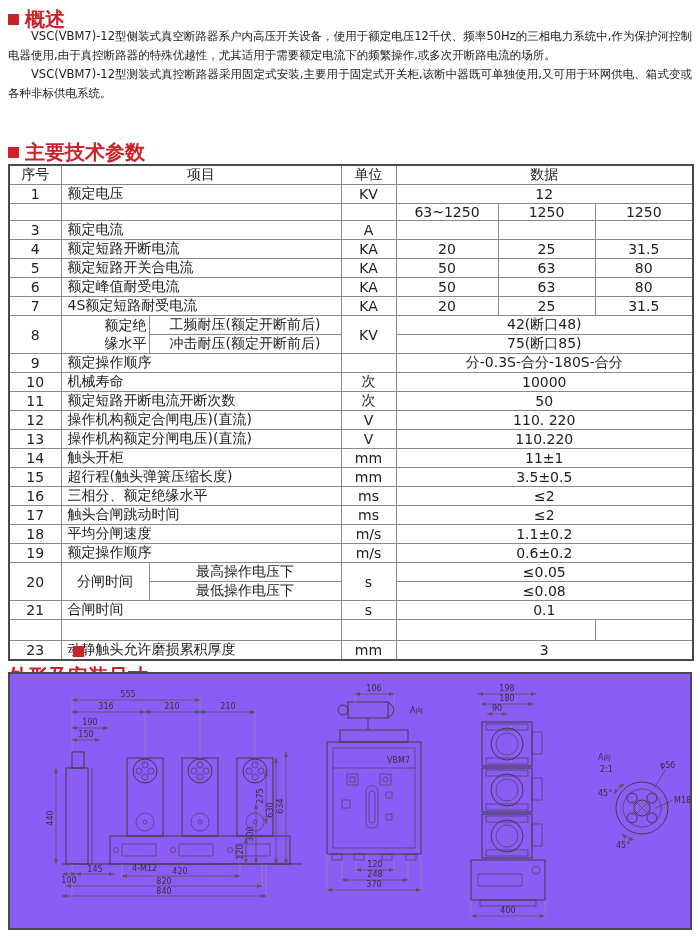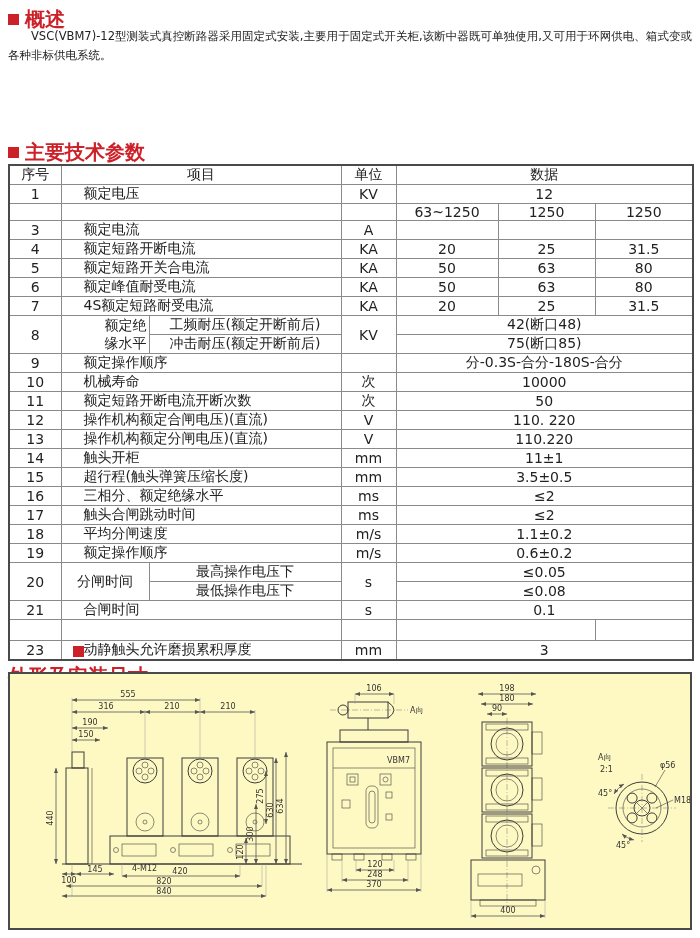--- a/index.html
+++ b/index.html
@@ -8,41 +8,42 @@
     font-family:"DejaVu Sans","Liberation Sans",sans-serif; color:#222;
   }
   .abs { position:absolute; }
   .section-heading { display:flex; align-items:center; gap:6px; font-size:20px; font-weight:bold; color:#cc2128; }
   .red-square { width:11px; height:11px; background:#cc2128; flex:0 0 auto; }
   .para-block { font-size:11.5px; line-height:19px; text-align:justify; }
   .para-block p { margin:0; text-indent:2em; }
 
   table.params { border-collapse:collapse; table-layout:fixed; width:684px; font-size:14px; color:#222; border:2px solid #4a4a4a; }
   .params td, .params th { border:1px solid #8a8a8a; height:16px; padding:0 2px; text-align:center; font-weight:normal; overflow:hidden; white-space:nowrap; }
-  .params .item { text-align:left; padding-left:22px; }
+  .params .item { text-align:left; padding-left:6px; }
   .params .wrapcell { white-space:normal; line-height:1.25; text-align:right; padding-left:14px;margin-left:20px; }
   .params .wrapcell span { display:inline-block; width:3.2em; white-space:normal; }
   .params tr.blank td { height:20px; }
 
-  .drawing-box { border:2px solid #4a4a4a; background:#fef9c3; }
+  .drawing-box { border:2px solid #4a4a4a; background:#8b5cf6; }
   svg text { font-size:8px; fill:#333; }
   svg .part { fill:none; stroke:#3d3d3d; stroke-width:1; }
   svg .thin { fill:none; stroke:#3d3d3d; stroke-width:0.6; }
   svg .dim  { stroke:#555; stroke-width:0.8; marker-start:url(#ar); marker-end:url(#ar); }
   svg .ext  { stroke:#999; stroke-width:0.5; }
   svg .cl   { stroke:#777; stroke-width:0.5; stroke-dasharray:6 2 1 2; }
 </style>
 </head>
 <body>
 
 <div class="abs section-heading" style="left:8px; top:6px;">
   <span class="red-square"></span>
   <span>概述</span>
 </div>
 <div class="abs para-block" style="left:8px; top:27px; width:684px;">
+  <p>VSC(VBM7)-12型侧装式真空断路器系户内高压开关设备，使用于额定电压12千伏、频率50Hz的三相电力系统中,作为保护河控制电器使用,由于真控断路器的特殊优越性，尤其适用于需要额定电流下的频繁操作,或多次开断路电流的场所。</p>
   <p>VSC(VBM7)-12型测装式真控断路器采用固定式安装,主要用于固定式开关柜,该断中器既可单独使用,又可用于环网供电、箱式变或各种非标供电系统。</p>
 </div>
 
 <div class="abs section-heading" style="left:8px; top:139px;">
   <span class="red-square"></span>
   <span>主要技术参数</span>
 </div>
 
 <table class="params abs" style="left:8px; top:164px;">
   <colgroup>

